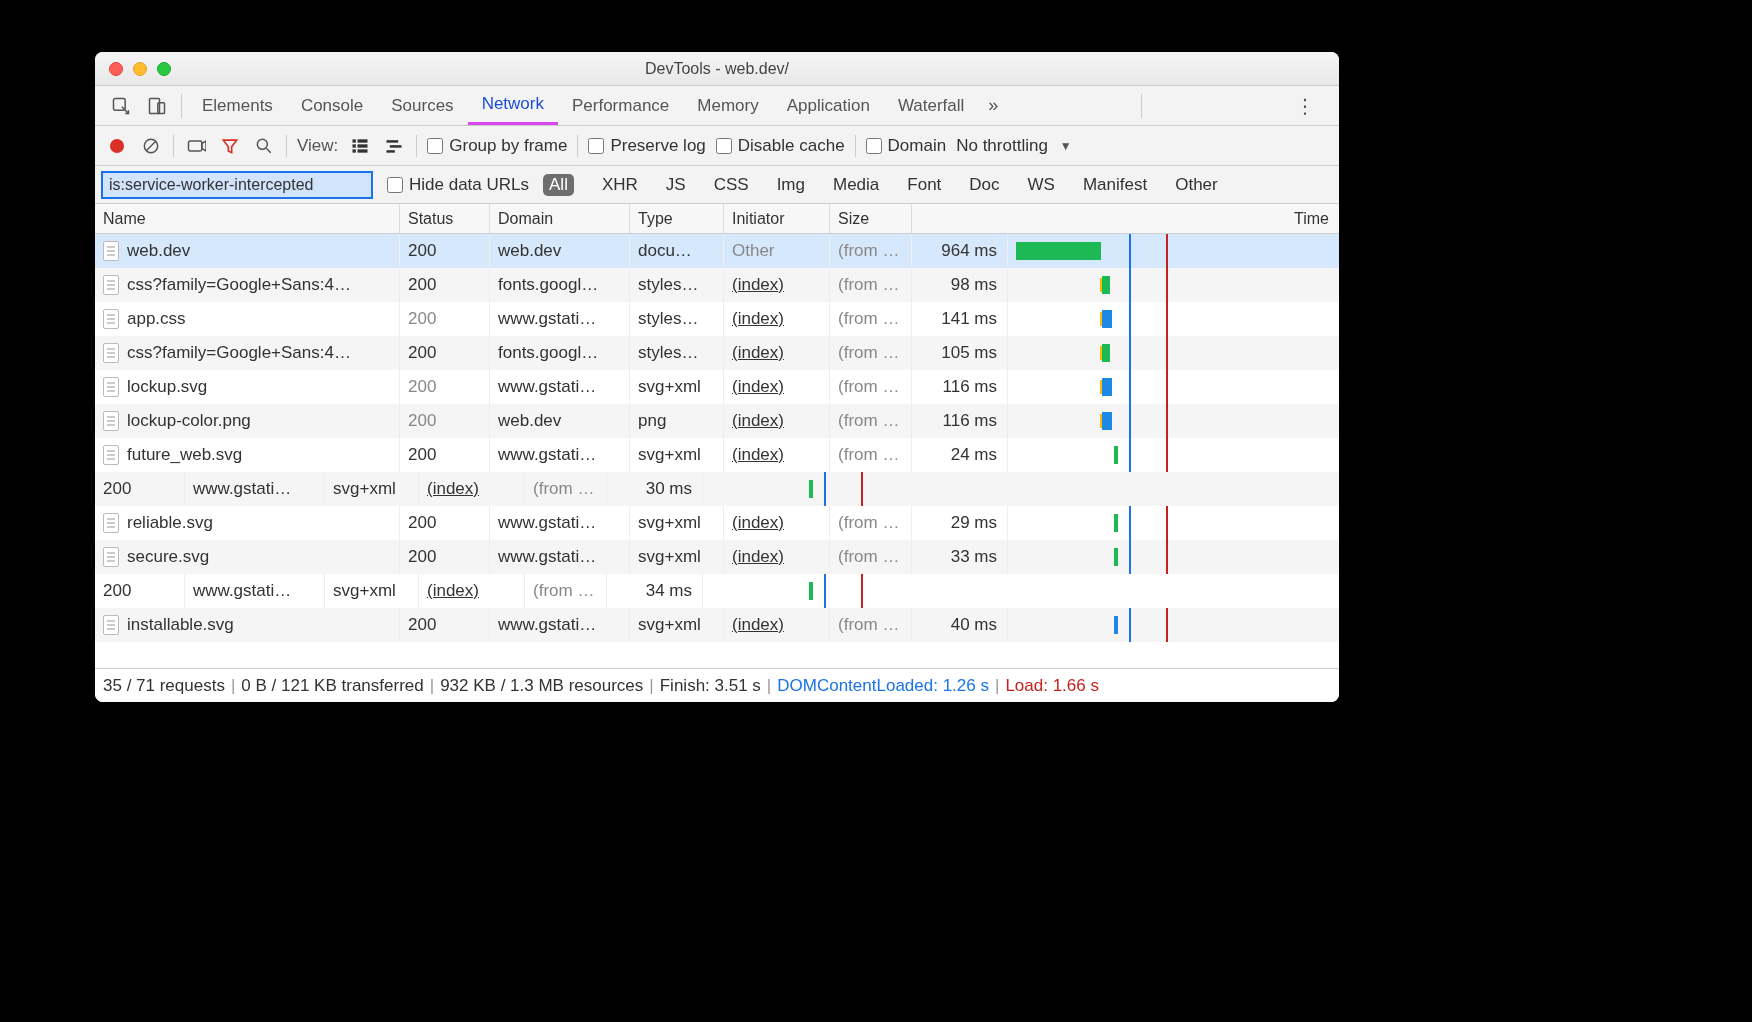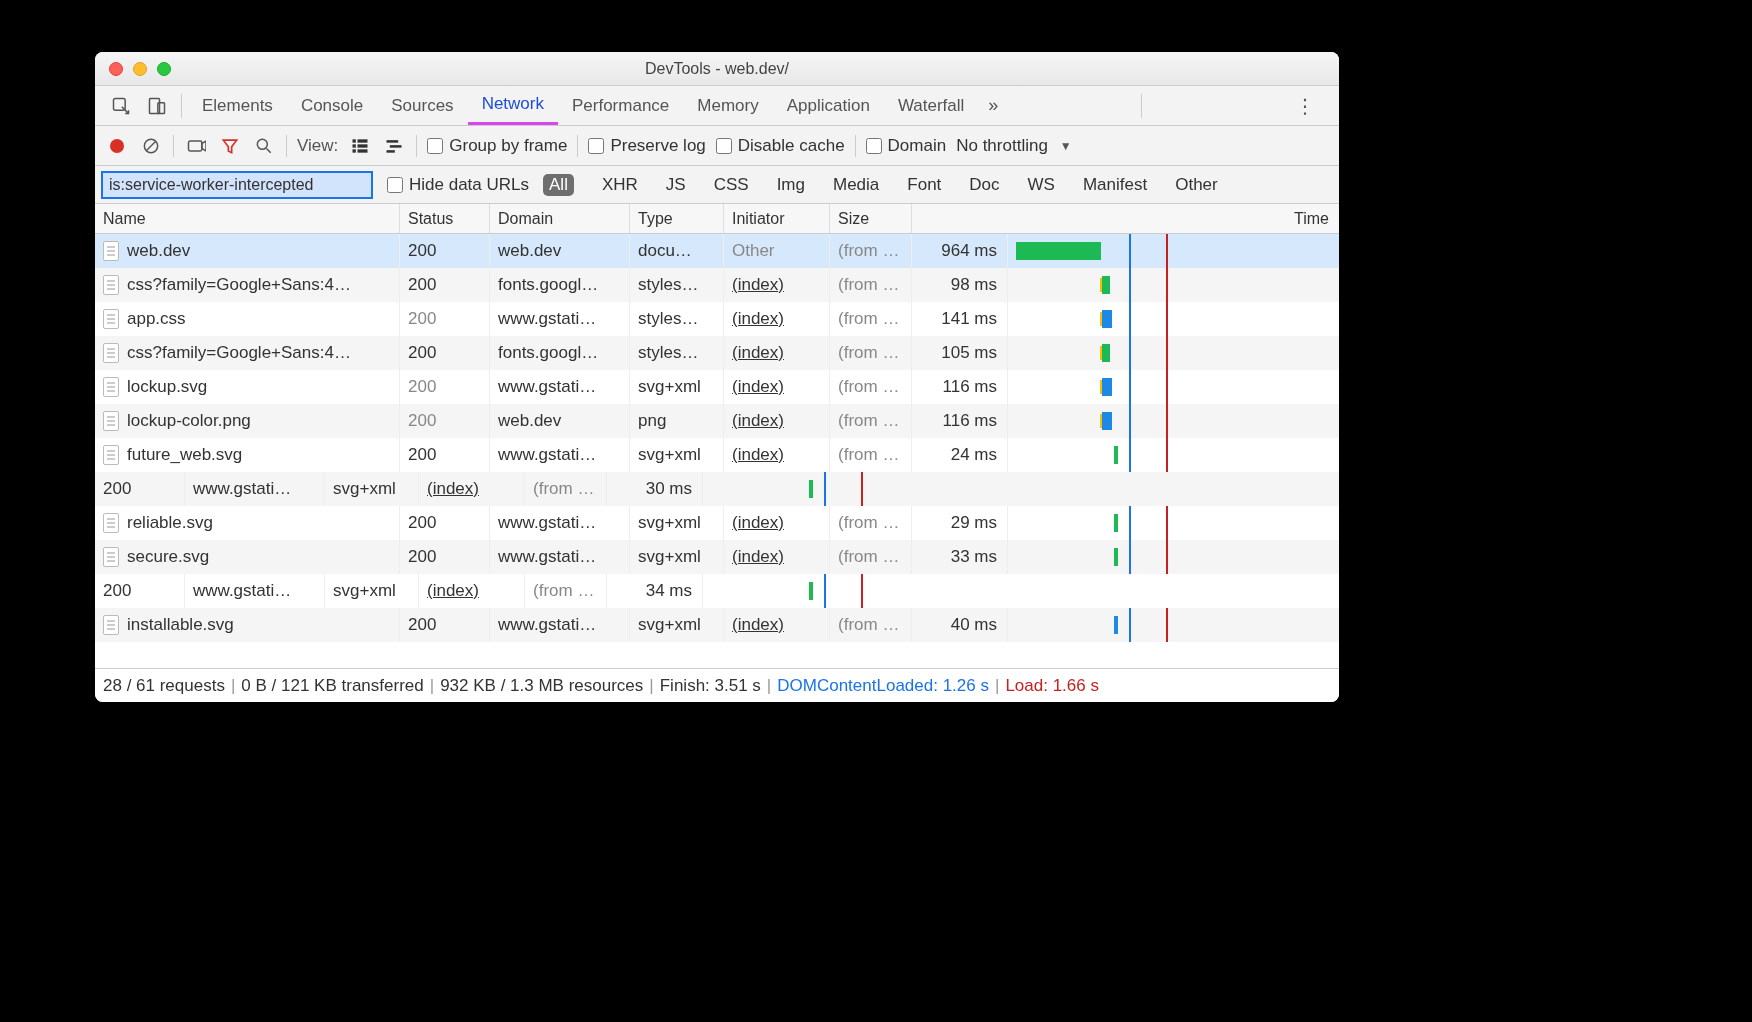--- a/index.html
+++ b/index.html
@@ -552,21 +552,21 @@
               <div class="wf-bar blue" style="left: 98px; width: 4px;"></div>
               <div class="wf-line blue" style="left: 113px;"></div>
               <div class="wf-line red" style="left: 150px;"></div>
             </div>
           </div>
         </div>
       </div>
   </div>
 
   <div class="statusbar">
-    <span>28 / 61 requests</span>
+    <span>35 / 71 requests</span>
     <span class="sb-sep">|</span>
     <span>0 B / 121 KB transferred</span>
     <span class="sb-sep">|</span>
     <span>932 KB / 1.3 MB resources</span>
     <span class="sb-sep">|</span>
     <span>Finish: 3.51 s</span>
     <span class="sb-sep">|</span>
     <span class="sb-dcl">DOMContentLoaded: 1.26 s</span>
     <span class="sb-sep">|</span>
     <span class="sb-load">Load: 1.66 s</span>

